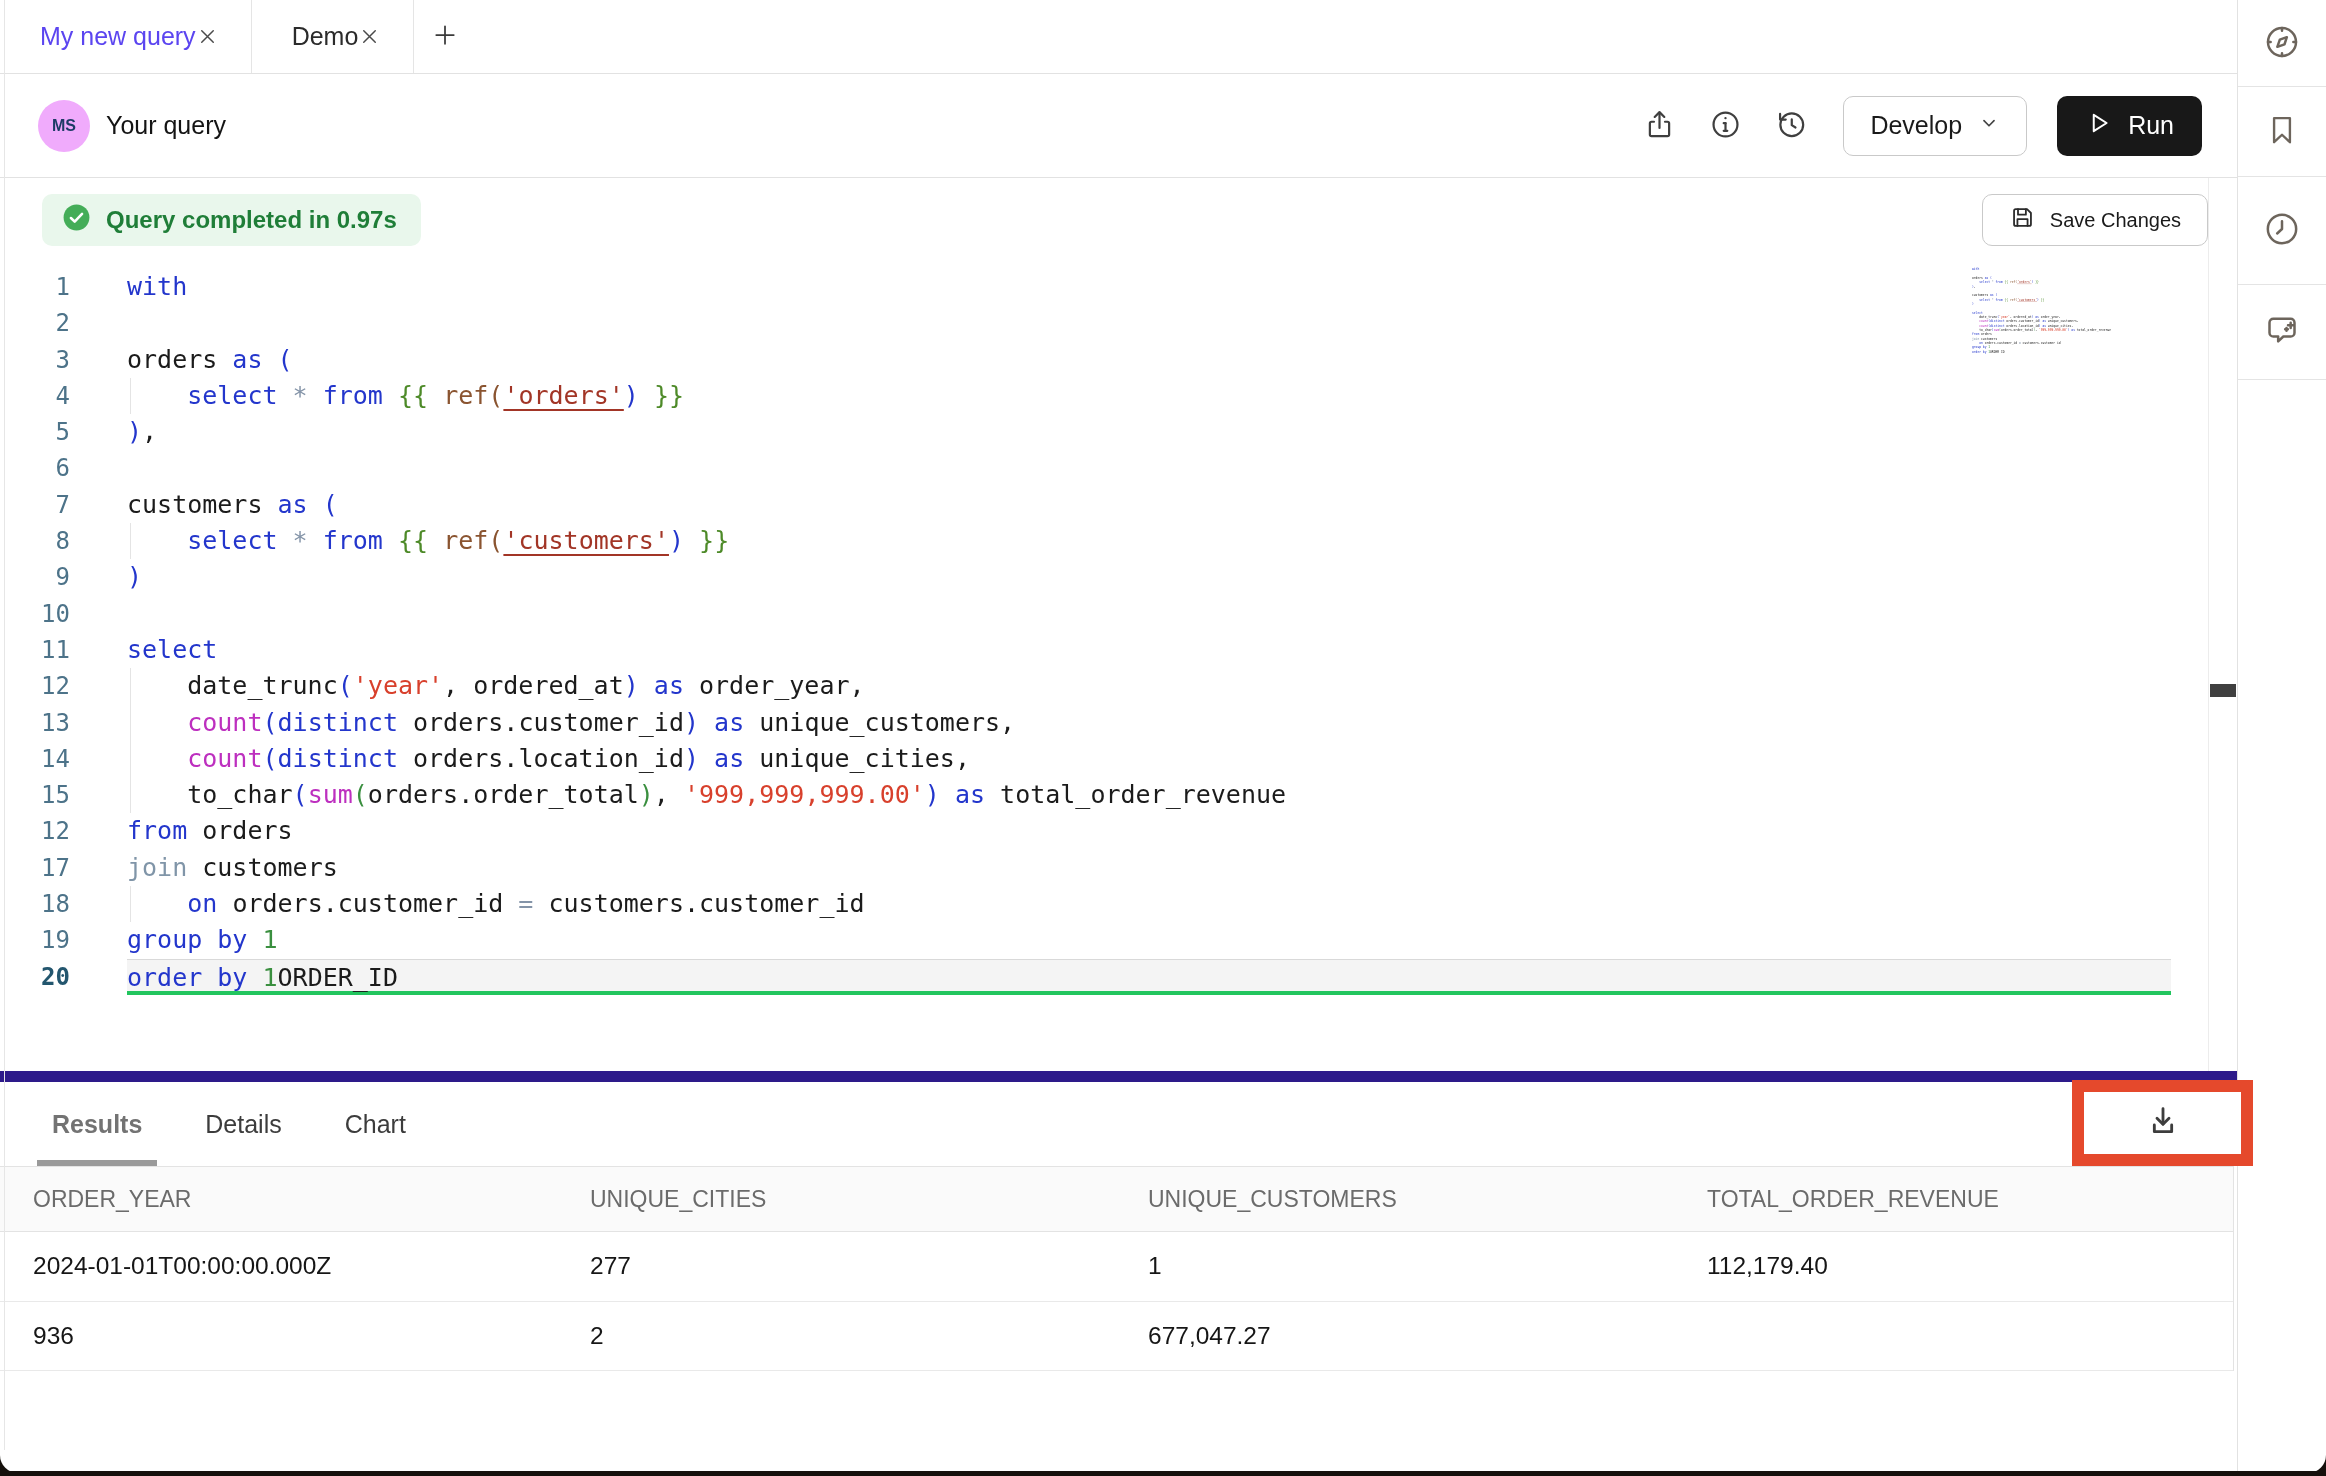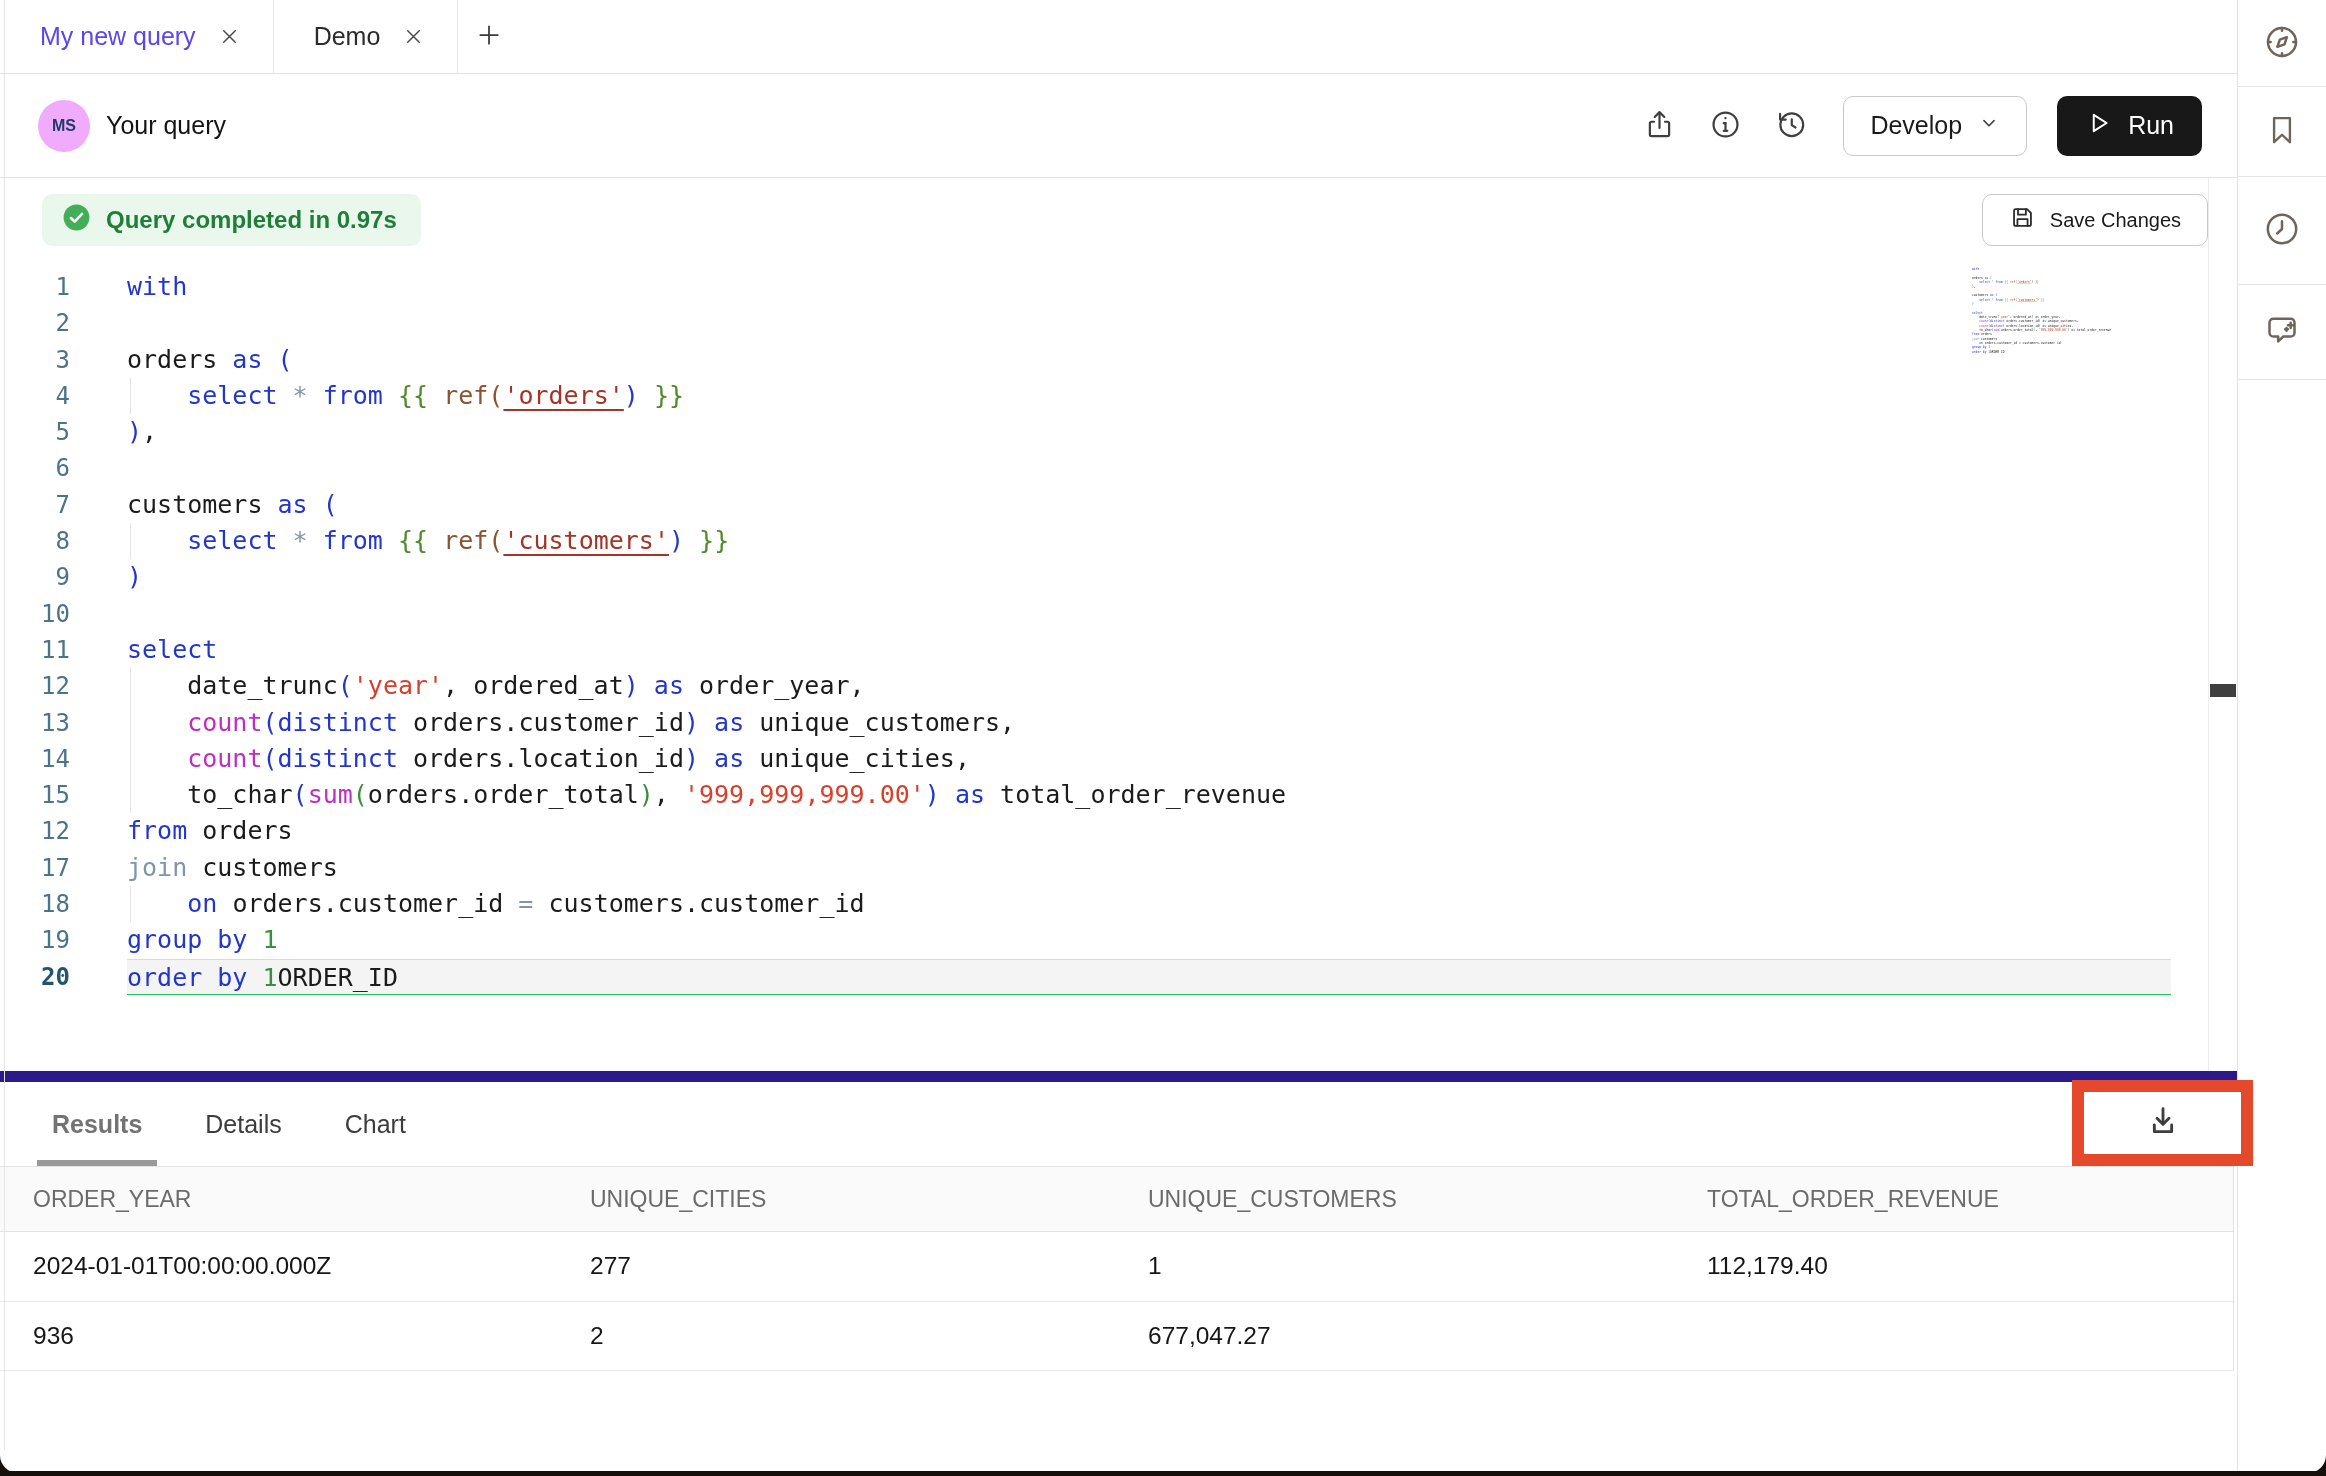--- a/index.html
+++ b/index.html
@@ -8,21 +8,21 @@
     font-family: "Liberation Sans", sans-serif;
     background:#ffffff; color:#1a1a1a; overflow:hidden; position:relative;
   }
   .app { position:absolute; inset:0; }
 
   
   .main { position:absolute; left:0; top:0; width:2237px; height:1476px; background:#fff; }
 
   
   .tabbar { display:flex; align-items:stretch; height:74px; border-bottom:1px solid #e2e2e2; }
-  .tab { display:flex; align-items:center; gap:22px; padding:0 32px 0 40px;
+  .tab { display:flex; align-items:center; padding:0 32px 0 40px;
          border-right:1px solid #e5e5e5; font-size:25px; color:#2b2b2b; cursor:pointer; background:#fff; }
   .tab-label { white-space:nowrap; }
   .tab.active .tab-label { color:#5b45f0; }
   .tab-close { display:flex; align-items:center; }
   .tab-add { display:flex; align-items:center; justify-content:center; width:62px; border:none; background:none; cursor:pointer; }
 
   
   .header { display:flex; align-items:center; height:104px; padding:0 35px 0 38px; border-bottom:1px solid #e2e2e2; }
   .avatar { width:52px; height:52px; border-radius:50%; background:#f0abfc; color:#1d3b66;
             font-weight:bold; font-size:16px; display:flex; align-items:center; justify-content:center; flex:none; }
@@ -44,21 +44,21 @@
   .save-btn { position:absolute; right:29px; top:16px; height:52px; padding:0 26px; background:#fff;
               border:1.5px solid #c9c9c9; border-radius:10px; display:flex; align-items:center; gap:14px;
               font-size:20px; color:#1a1a1a; font-family:inherit; cursor:pointer; }
 
   .code { position:absolute; left:0; top:91px; width:2208px; }
   .code-line { display:flex; height:36.3px; line-height:36.3px;
                font-family:"DejaVu Sans Mono", monospace; font-size:25px; }
   .ln { width:70px; flex:none; text-align:right; color:#4d7389; font-size:24px; }
   .lc { flex:1; margin-left:57px; position:relative; white-space:pre; }
   .code-line.g .lc::before { content:""; position:absolute; left:3px; top:0; bottom:0; width:1px; background:#e4e4e4; }
-  .code-line.hl .lc { background:#f4f4f4; border-top:1px solid #d9d9d9; border-bottom:1px solid #22c55e; margin-right:37px; }
+  .code-line.hl .lc { background:#f4f4f4; border-top:1px solid #d9d9d9; border-bottom:4px solid #22c55e; margin-right:37px; }
   .code-line.hl .ln { color:#23566e; font-weight:bold; }
 
   .tk-k  { color:#2336cc; }
   .tk-p  { color:#2336cc; }
   .tk-f  { color:#bd2fbf; }
   .tk-s  { color:#d8402c; }
   .tk-sl { color:#a23526; text-decoration:underline; text-underline-offset:5px; text-decoration-thickness:2px; cursor:pointer; }
   .tk-j2 { color:#4d8a28; }
   .tk-rf { color:#8a5430; }
   .tk-n  { color:#3a8f3f; }

